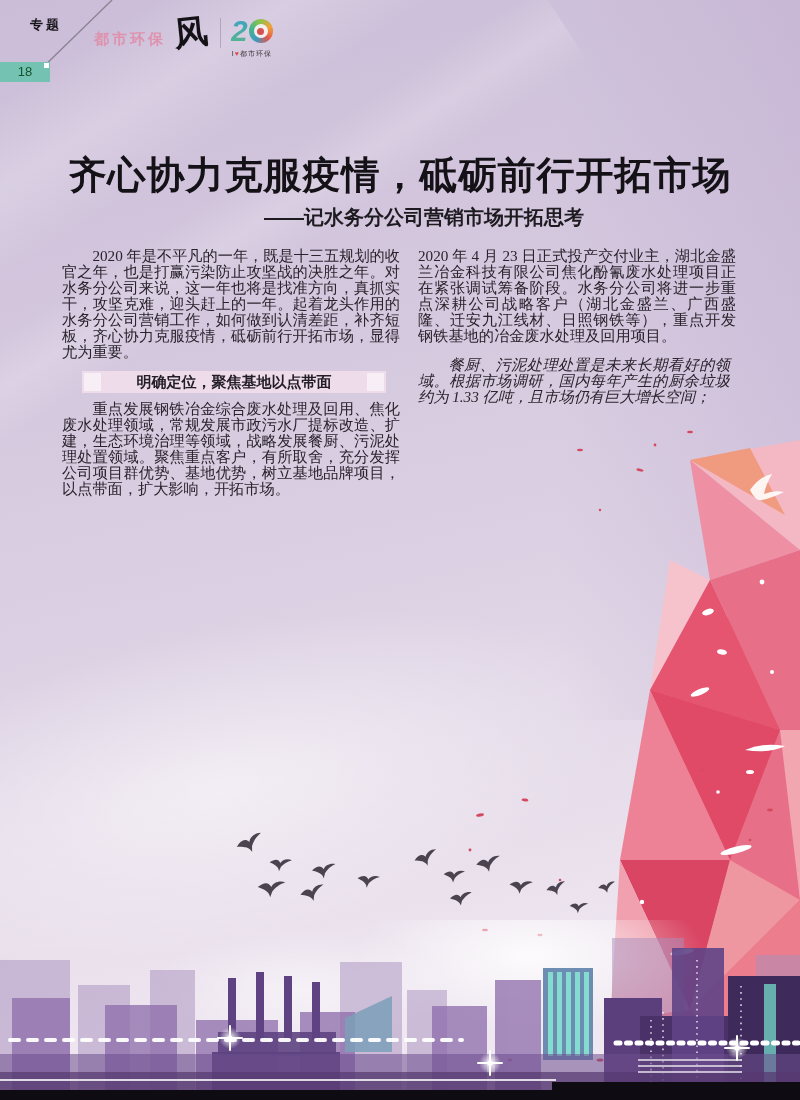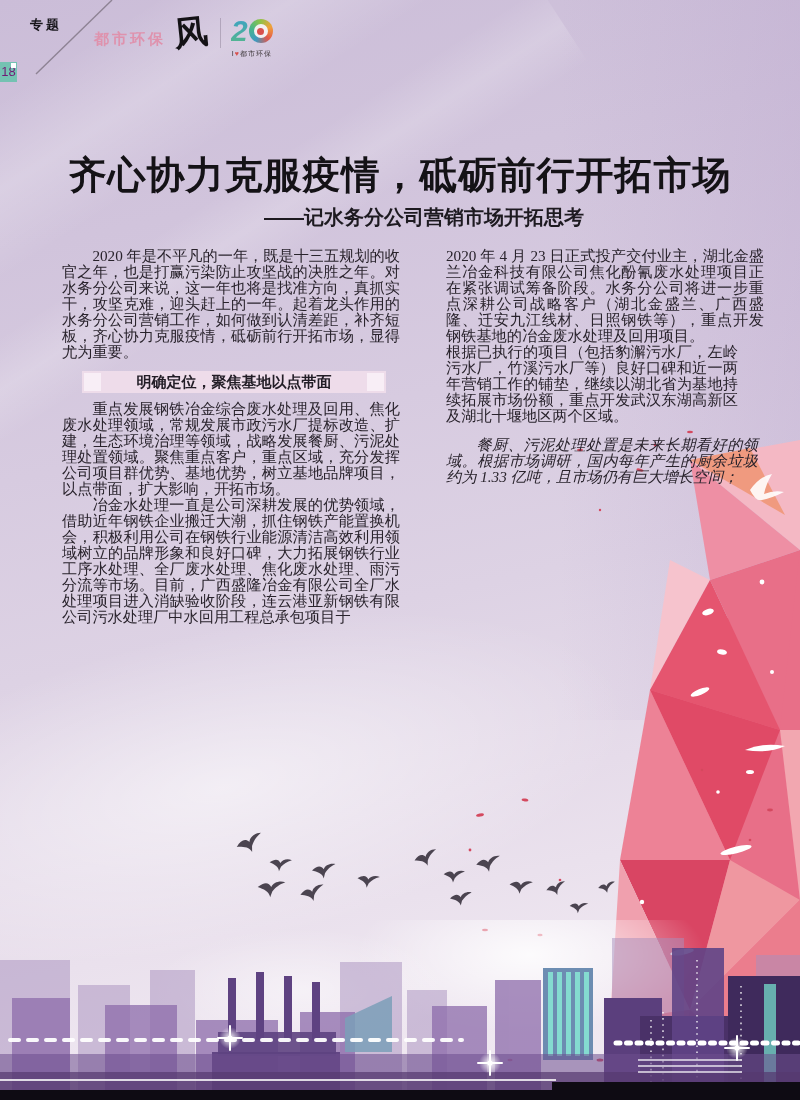--- a/index.html
+++ b/index.html
@@ -13,21 +13,21 @@
   .beam2{left:-80px;top:170px;width:700px;height:90px;transform:rotate(-33deg);
     background:linear-gradient(180deg,transparent,rgba(255,255,255,.18),transparent);}
   .wash{left:-120px;top:620px;width:760px;height:320px;transform:rotate(-12deg);
     background:radial-gradient(ellipse at 45% 50%,rgba(255,255,255,.55),rgba(255,255,255,0) 70%);}
   .shade-right{right:0;top:0;width:240px;height:720px;
     background:linear-gradient(90deg,rgba(182,160,202,0),rgba(182,160,202,.30));}
   
   .topic-tag{left:30px;top:16px;font-family:"Liberation Sans","DejaVu Sans",sans-serif;
     font-size:13px;font-weight:bold;letter-spacing:3px;color:#17151a;}
   .diag-line{left:28px;top:0;}
-  .pagenum{left:0;top:62px;width:17px;height:20px;background:#74c2b2;color:#701a75;
+  .pagenum{left:0;top:62px;width:50px;height:20px;background:#74c2b2;color:#14532d;
     font-family:"Liberation Sans","DejaVu Sans",sans-serif;font-size:13px;line-height:20px;
     text-align:center;}
   .pagenum .corner{position:absolute;right:1px;top:1px;width:5px;height:5px;background:#fff;}
   .masthead{left:94px;top:14px;height:52px;display:flex;align-items:flex-start;}
   .brand{font-family:"Liberation Sans","DejaVu Sans",sans-serif;font-size:15px;font-weight:bold;
     letter-spacing:3px;color:#df92ad;margin-top:16px;}
   .calligraphy{font-size:34px;line-height:34px;color:#141216;margin-left:8px;margin-top:2px;
     transform:rotate(-6deg);font-weight:bold;}
   .m-divider{width:1px;height:30px;background:rgba(125,112,135,.4);margin:4px 10px 0 12px;}
   .anniv{display:flex;flex-direction:column;align-items:center;margin-top:2px;}
@@ -45,21 +45,21 @@
   .anniv-tagline .heart{color:#d8504d;}
   
   .title{left:0;top:150px;width:800px;text-align:center;
     font-family:"Liberation Sans","DejaVu Sans",sans-serif;font-size:38px;font-weight:900;
     letter-spacing:1px;color:#141216;}
   .subtitle{left:0;top:204px;width:800px;text-align:center;
     font-family:"Liberation Sans","DejaVu Sans",sans-serif;font-size:20px;font-weight:700;color:#1d1a20;padding-left:24px;}
   
   .col{position:absolute;top:248px;}
   .col-left{left:62px;width:338px;}
-  .col-right{left:446px;width:318px;}
+  .col-right{left:418px;width:318px;}
   .col p{margin:0;font-size:15.2px;line-height:16px;color:#29232c;text-align:justify;}
   .indent{text-indent:2em;}
   .section-bar{position:relative;margin:11px 14px 8px 20px;height:22px;background:#eedcea;
     text-align:center;font-family:"Liberation Sans","DejaVu Sans",sans-serif;
     font-size:15px;font-weight:bold;line-height:22px;color:#221d26;}
   .section-bar .sq{position:absolute;top:2px;width:17px;height:18px;background:#f8eef6;}
   .section-bar .sq.l{left:2px;} .section-bar .sq.r{right:2px;}
   .narrow{width:292px;}
   .gap-top{margin-top:13px !important;font-style:italic;}
   .pad-r{padding-right:6px;}
@@ -266,23 +266,21 @@
   <div class="layer title">齐心协力克服疫情，砥砺前行开拓市场</div>
   <div class="layer subtitle">——记水务分公司营销市场开拓思考</div>
 
   <div class="col col-left">
     <p class="indent">2020 年是不平凡的一年，既是十三五规划的收官之年，也是打赢污染防止攻坚战的决胜之年。对水务分公司来说，这一年也将是找准方向，真抓实干，攻坚克难，迎头赶上的一年。起着龙头作用的水务分公司营销工作，如何做到认清差距，补齐短板，齐心协力克服疫情，砥砺前行开拓市场，显得尤为重要。</p>
     <div class="section-bar">
       <span class="sq l"></span>
       <span>明确定位，聚焦基地以点带面</span>
       <span class="sq r"></span>
     </div>
-    <p class="indent">重点发展钢铁冶金综合废水处理及回用、焦化废水处理领域，常规发展市政污水厂提标改造、扩建，生态环境治理等领域，战略发展餐厨、污泥处理处置领域。聚焦重点客户，重点区域，充分发挥公司项目群优势、基地优势，树立基地品牌项目，以点带面，扩大影响，开拓市场。</p>
-    <p class="indent">冶金水处理一直是公司深耕发展的优势领域，借助近年钢铁企业搬迁大潮，抓住钢铁产能置换机会，积极利用公司在钢铁行业能源清洁高效利用领域树立的品牌形象和良好口碑，大力拓展钢铁行业工序水处理、全厂废水处理、焦化废水处理、雨污分流等市场。目前，广西盛隆冶金有限公司全厂水处理项目进入消缺验收阶段，连云港亚新钢铁有限公司污水处理厂中水回用工程总承包项目于</p>
+    <p class="indent">重点发展钢铁冶金综合废水处理及回用、焦化废水处理领域，常规发展市政污水厂提标改造、扩建，生态环境治理等领域，战略发展餐厨、污泥处理处置领域。聚焦重点客户，有所取舍，充分发挥公司项目群优势、基地优势，树立基地品牌项目，以点带面，扩大影响，开拓市场。</p>
   </div>
 
   <div class="col col-right">
     <p>2020 年 4 月 23 日正式投产交付业主，湖北金盛兰冶金科技有限公司焦化酚氰废水处理项目正在紧张调试筹备阶段。水务分公司将进一步重点深耕公司战略客户（湖北金盛兰、广西盛隆、迁安九江线材、日照钢铁等），重点开发钢铁基地的冶金废水处理及回用项目。</p>
-    <p class="narrow">根据已执行的项目（包括豹澥污水厂，左岭污水厂，竹溪污水厂等）良好口碑和近一两年营销工作的铺垫，继续以湖北省为基地持续拓展市场份额，重点开发武汉东湖高新区及湖北十堰地区两个区域。</p>
     <p class="indent gap-top pad-r">餐厨、污泥处理处置是未来长期看好的领域。根据市场调研，国内每年产生的厨余垃圾约为 1.33 亿吨，且市场仍有巨大增长空间；</p>
   </div>
 
 </div>
 
 </body></html>

